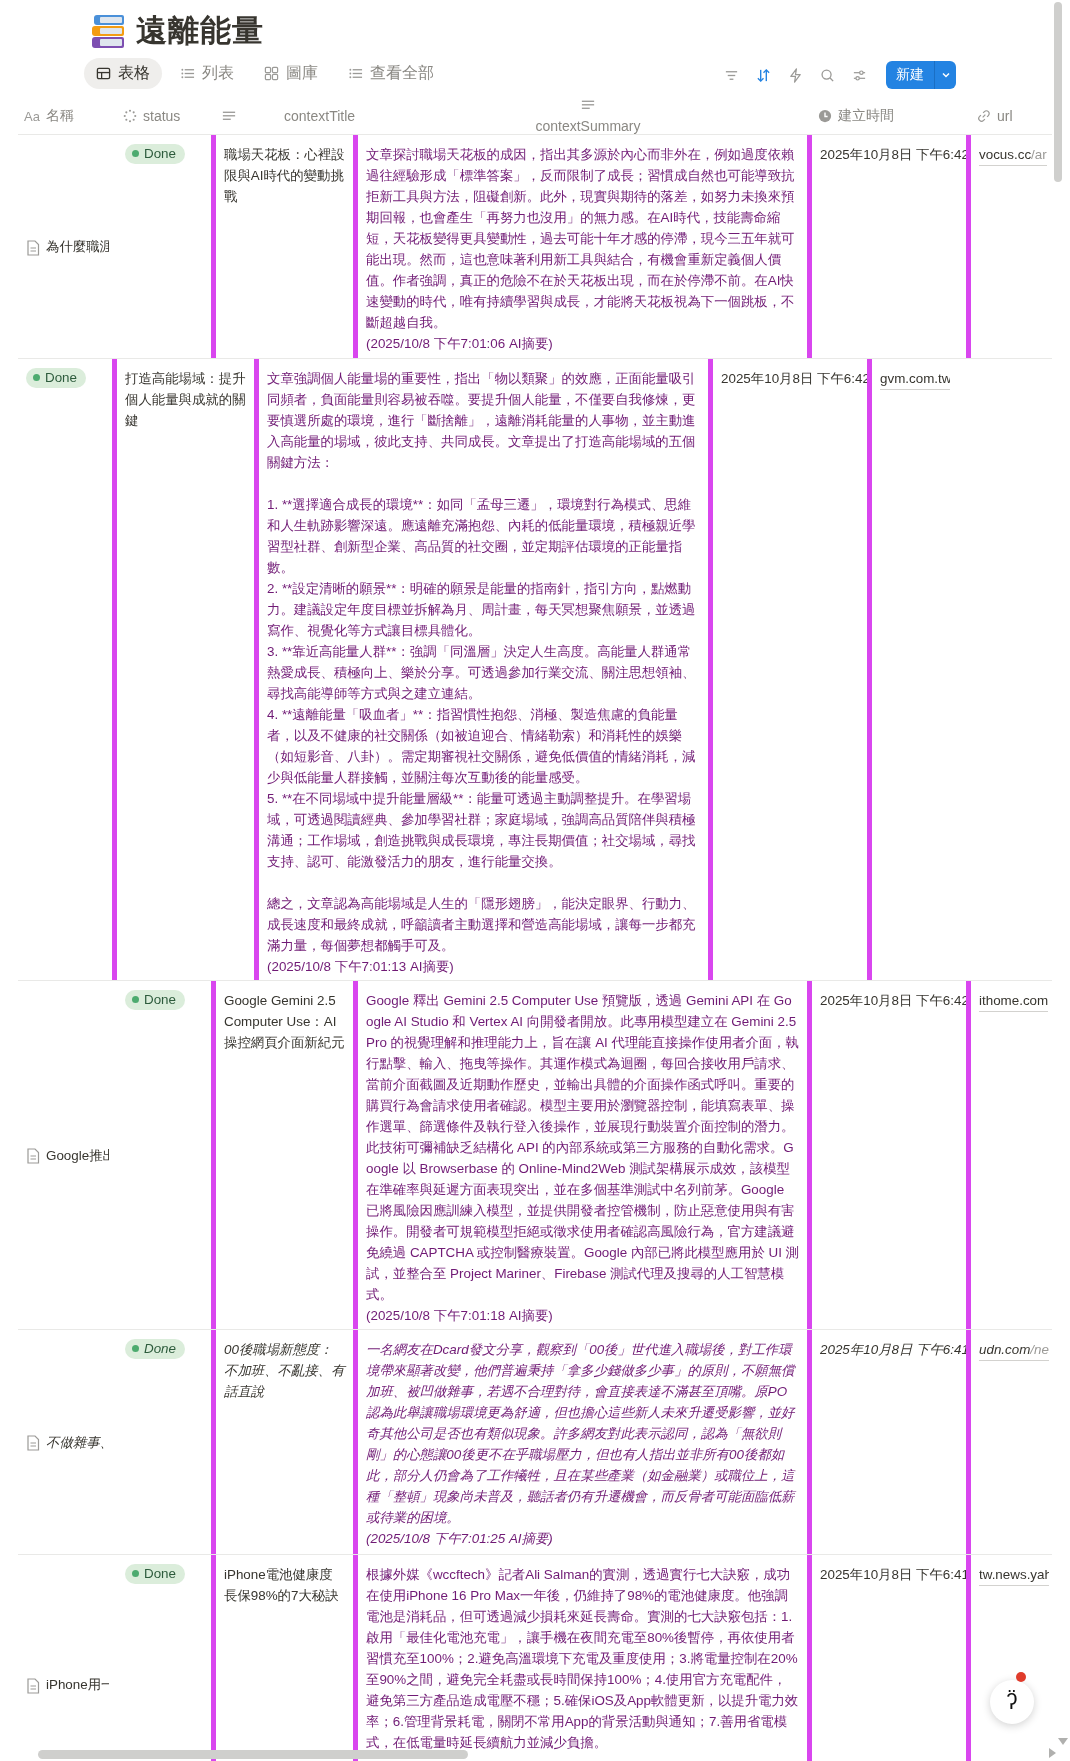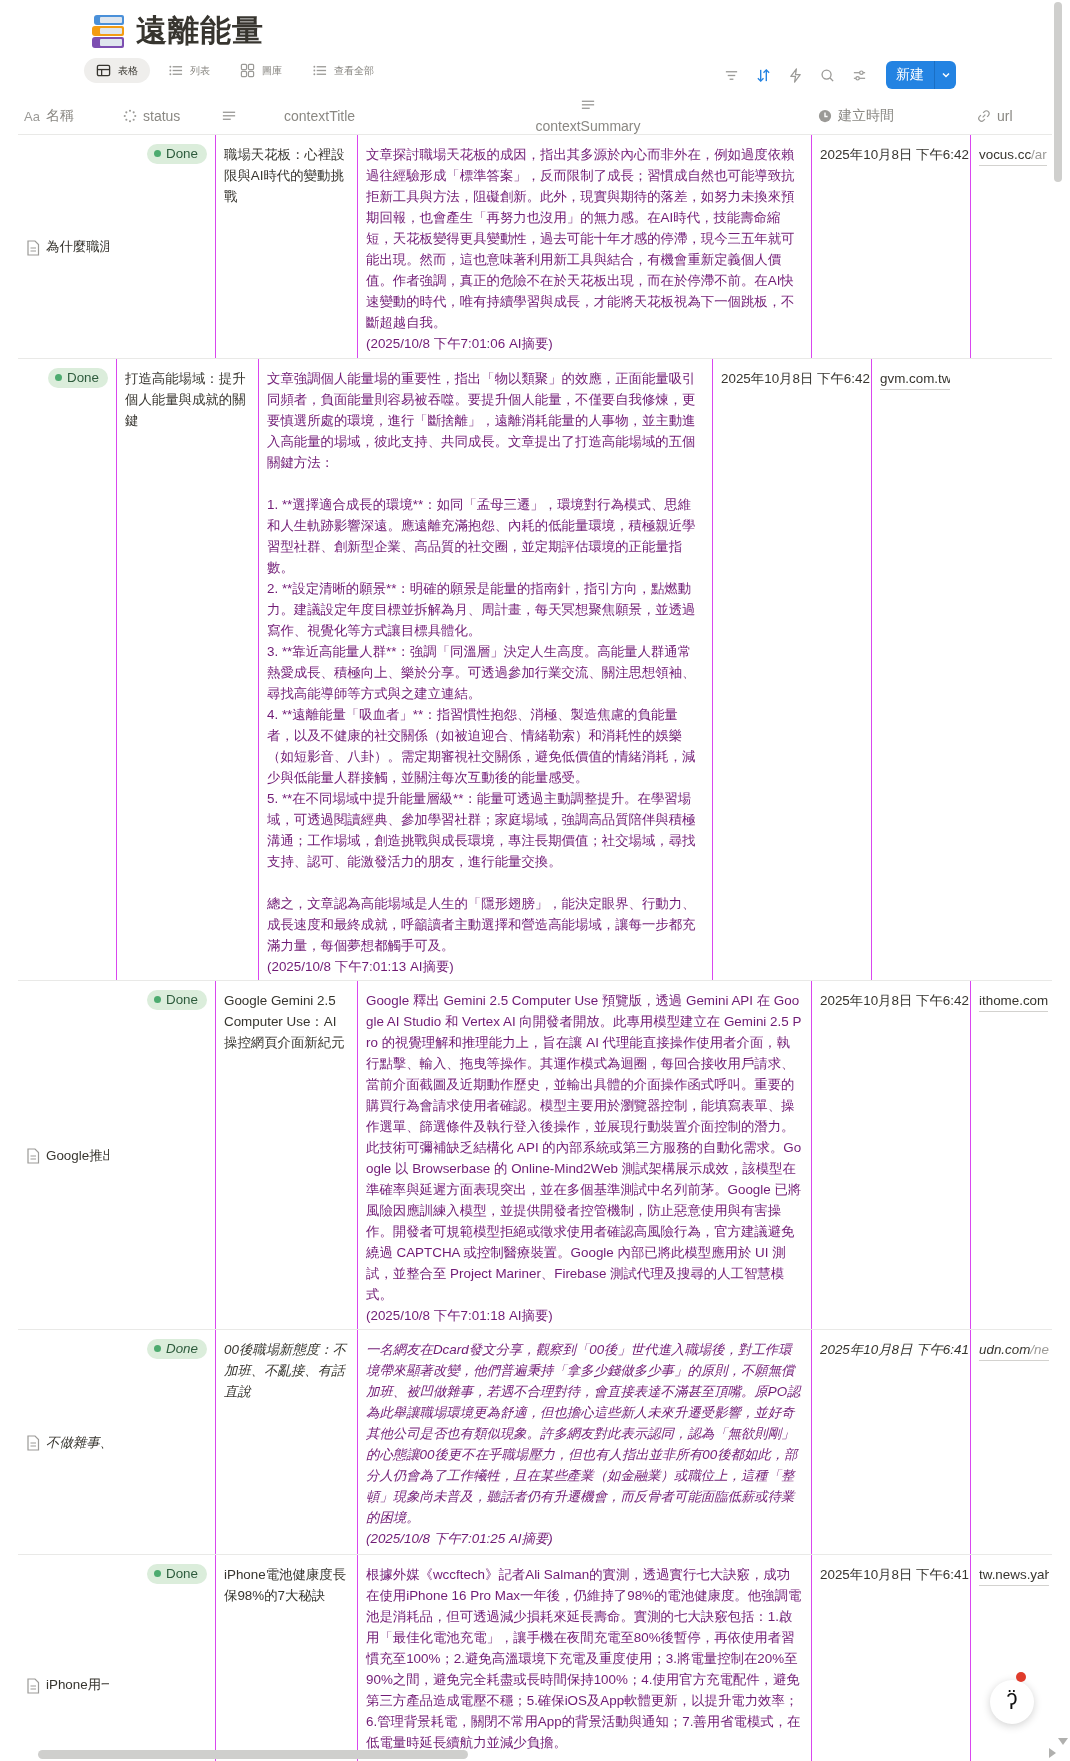--- a/index.html
+++ b/index.html
@@ -9,44 +9,44 @@
   .page-header { position: absolute; left: 90px; top: 10px; display: flex; align-items: center; gap: 10px; }
   .books-icon { width: 36px; height: 36px; position: relative; }
   .books-icon .b { position: absolute; left: 2px; height: 10px; border-radius: 3px 2px 2px 3px; }
   .books-icon .b1 { top: 2px; width: 30px; background: #4a90d9; left: 4px; }
   .books-icon .b2 { top: 13px; width: 32px; background: #f39c12; left: 2px; }
   .books-icon .b3 { top: 24px; width: 32px; background: #7d4fb1; left: 2px; height: 11px; }
   .books-icon .b::after { content: ""; position: absolute; right: 2px; top: 2px; bottom: 2px; width: 22px; background: #dfe6ee; border-radius: 1px; }
   .page-title { font-size: 31px; font-weight: 700; color: #37352f; letter-spacing: 1px; }
 
   .view-tabs { position: absolute; left: 84px; top: 58px; display: flex; align-items: center; gap: 6px; }
-  .view-tab { display: flex; align-items: center; gap: 7px; padding: 5px 12px; border-radius: 16px; font-size: 10px; color: #8a8883; cursor: pointer; }
+  .view-tab { display: flex; align-items: center; gap: 7px; padding: 5px 12px; border-radius: 16px; font-size: 16px; color: #8a8883; cursor: pointer; }
   .view-tab.active { background: #efeeec; color: #37352f; }
   .view-tab svg { width: 15px; height: 15px; }
 
   .toolbar { position: absolute; right: 114px; top: 61px; display: flex; align-items: center; gap: 14px; }
   .tool-icon { width: 18px; height: 18px; display: flex; align-items: center; justify-content: center; cursor: pointer; }
   .tool-icon svg { width: 15px; height: 15px; }
   .new-btn { display: flex; align-items: stretch; height: 28px; border-radius: 6px; overflow: hidden; background: #2383e2; color: #fff; margin-left: 4px; }
   .new-btn .label { padding: 13px 10px; font-size: 14px; display: flex; align-items: center; }
   .new-btn .chev { width: 22px; border-left: 1px solid #1a6fc4; display: flex; align-items: center; justify-content: center; }
 
   .table { position: absolute; left: 18px; top: 98px; width: 1034px; }
   .thead { display: flex; height: 37px; border-bottom: 1px solid #e9e9e7; }
   .th { display: flex; align-items: center; gap: 6px; font-size: 14px; color: #8a8883; padding-left: 6px; }
   .th svg { width: 14px; height: 14px; flex: none; }
   .c-name { width: 99px; }
-  .c-status { width: 99px; text-align: right; }
+  .c-status { width: 99px; }
   .c-title { width: 142px; gap: 48px; }
   .c-summary { width: 454px; flex-direction: column; }
   .c-created { width: 159px; }
   .c-url { width: 81px; }
 
   .tr { display: flex; border-bottom: 1px solid #e9e9e7; }
-  .td { border-right: 1px solid #d946ef; padding: 9px 8px; font-size: 13.4px; line-height: 21px; overflow: hidden; }
+  .td { border-right: 5px solid #d946ef; padding: 9px 8px; font-size: 13.4px; line-height: 21px; overflow: hidden; }
   .td.c-url { border-right: none; }
   .name-cell { display: flex; align-items: center; gap: 6px; white-space: nowrap; padding-left: 8px; }
   .name-cell .doc { width: 14px; height: 16px; flex: none; margin-top: 2px; }
   .name-text { overflow: hidden; white-space: nowrap; font-weight: 500; }
   .status-pill { display: inline-flex; align-items: center; gap: 5px; background: #dbeddb; color: #2d5b3c; border-radius: 10px; padding: 0 9px 0 7px; height: 20px; font-size: 13.4px; }
   .status-pill .dot { width: 7px; height: 7px; border-radius: 50%; background: #4dab6f; }
   .summary-text { white-space: pre-wrap; color: #701a75; word-break: break-all; }
   .url-text { white-space: nowrap; overflow: hidden; border-bottom: 1px solid #d3d2cf; color: #37352f; display: inline-block; max-width: 70px; }
   .url-text .rest { color: #9b9a97; }
   .created-text { white-space: nowrap; }

